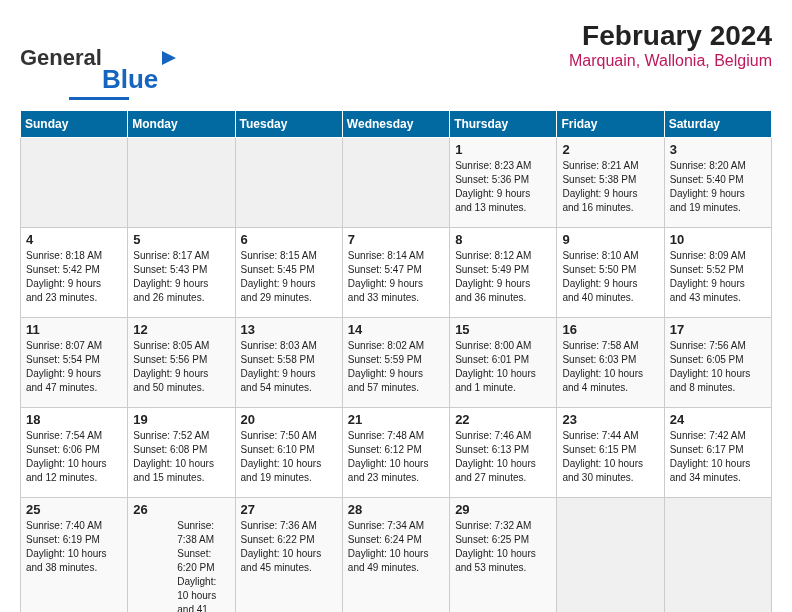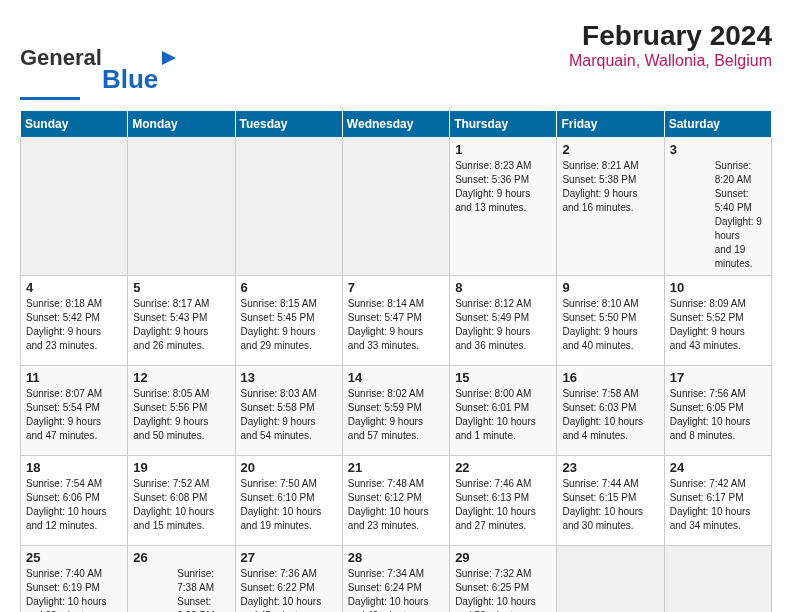--- a/index.html
+++ b/index.html
@@ -12,21 +12,21 @@
     }
     .header {
       display: flex;
       justify-content: space-between;
       align-items: flex-start;
       margin-bottom: 10px;
     }
     .logo {
       display: flex;
       flex-direction: column;
-      align-items: flex-start;
+      align-items: center;
     }
     .title-block {
       text-align: right;
     }
     .month-title {
       font-size: 28px;
       font-weight: bold;
       color: #222;
     }
     .location {
@@ -117,21 +117,21 @@
         </td>
         <td>
           <span class="day-num">2</span>
           <div class="cell-info" style="white-space: pre-wrap;">Sunrise: 8:21 AM
 Sunset: 5:38 PM
 Daylight: 9 hours
 and 16 minutes.</div>
         </td>
         <td>
           <span class="day-num">3</span>
-          <div class="cell-info" style="white-space: pre-wrap; margin-left: 45px;">Sunrise: 8:20 AM
+          <div class="cell-info" style="white-space: pre-wrap;">Sunrise: 8:20 AM
 Sunset: 5:40 PM
 Daylight: 9 hours
 and 19 minutes.</div>
         </td>
       </tr>
       <tr>
         <td>
           <span class="day-num">4</span>
           <div class="cell-info" style="white-space: pre-wrap;">Sunrise: 8:18 AM
 Sunset: 5:42 PM

